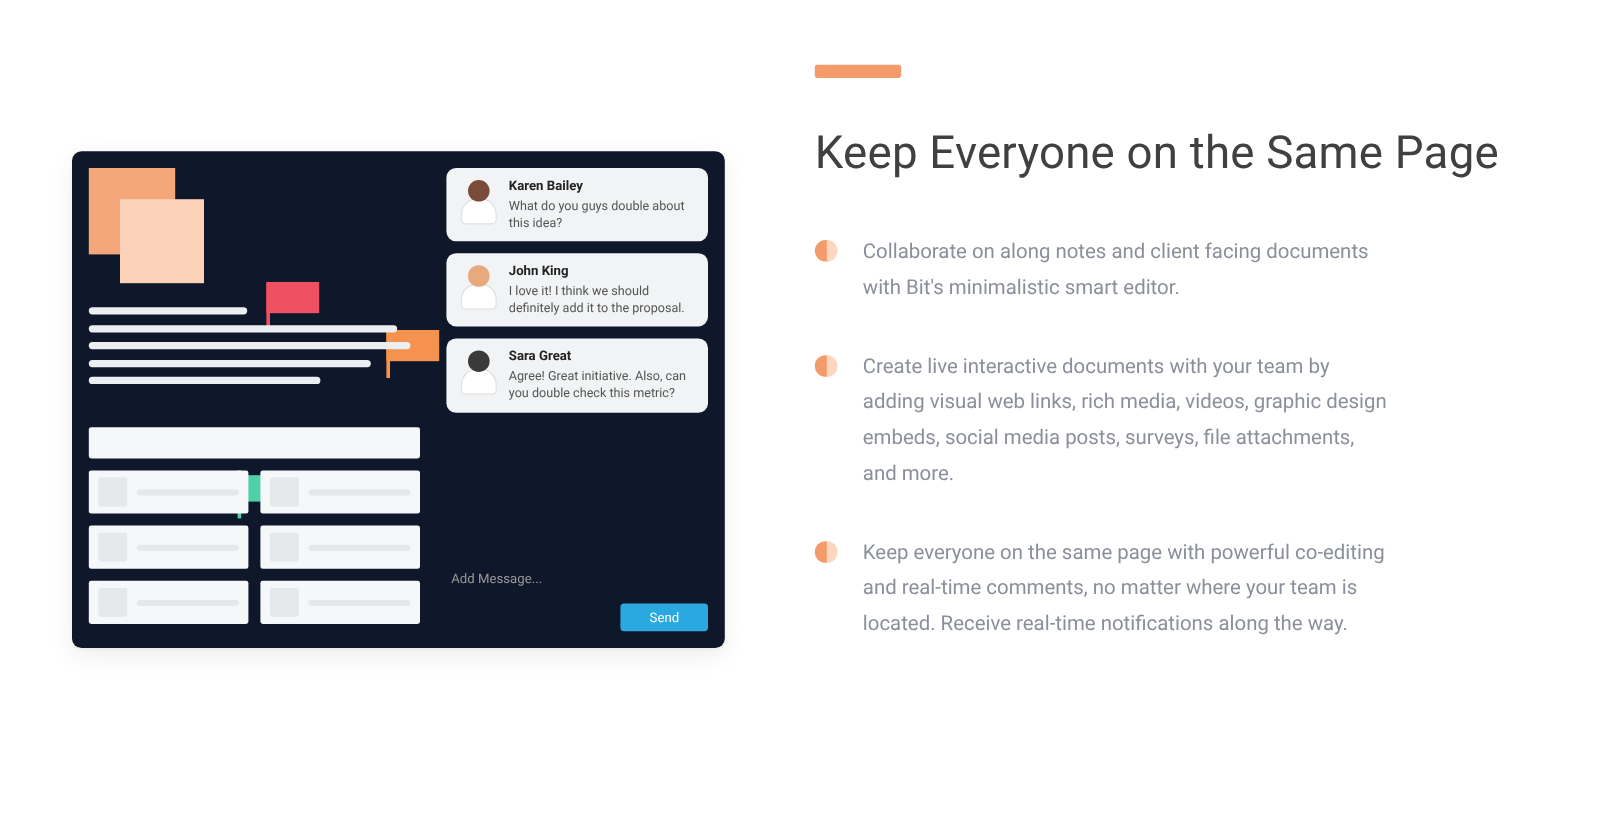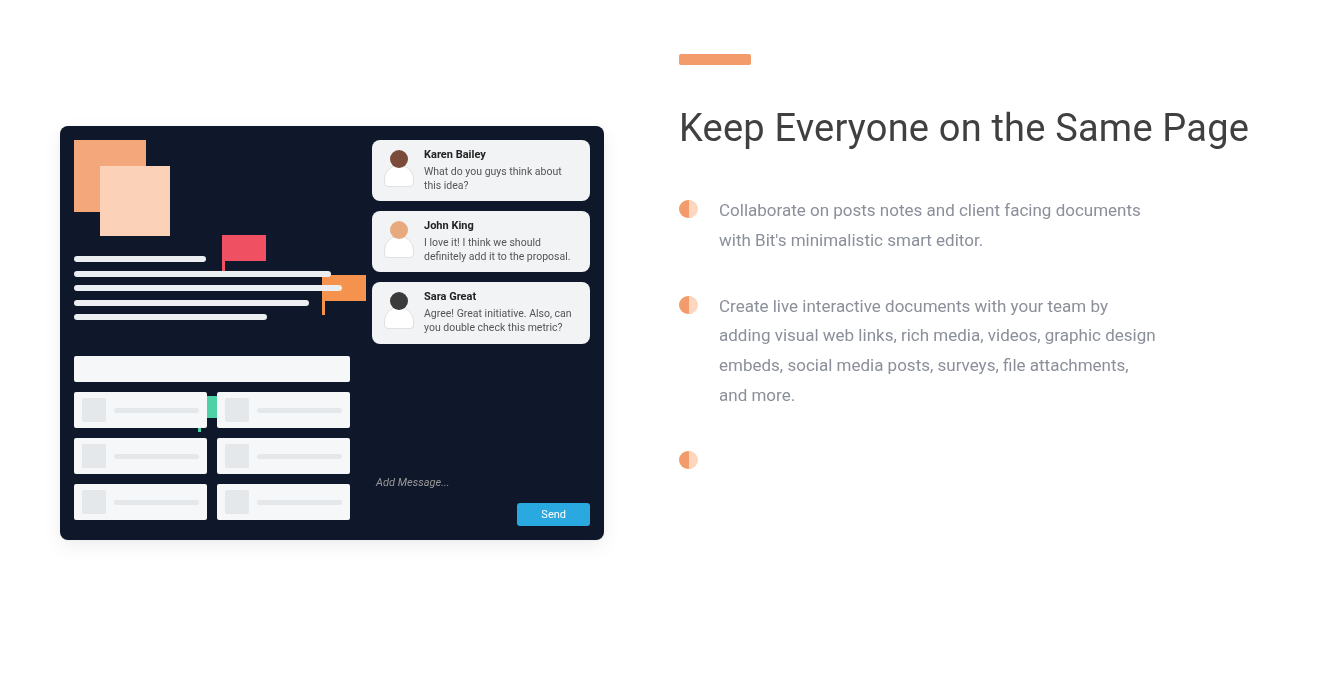--- a/index.html
+++ b/index.html
@@ -65,21 +65,21 @@
   .avatar-head { width: 18px; height: 18px; border-radius: 50%; position: absolute; top: 2px; left: 8px; }
   .avatar-body { width: 30px; height: 22px; border-radius: 14px 14px 4px 4px; position: absolute; top: 17px; left: 2px; background: #fff; border:1px solid #e0e0e0;}
   .msg .txt { font-size: 10.5px; line-height: 1.35; color: #555; }
   .msg .name { font-weight: 700; color: #222; font-size: 11px; margin-bottom: 2px; }
 
   .head-1 { background: #7a4b3a; }
   .head-2 { background: #e9a97e; }
   .head-3 { background: #3a3a3a; }
 
   .chat-input { margin-top: auto; }
-  .chat-input .inp { font-size: 11px; color: #999; padding: 6px 4px; font-style: italic; }
+  .chat-input .inp { font-size: 11px; color: #999; padding: 6px 4px; }
   .chat-send {
     float: right; margin-top: 8px;
     background: #2aa9e0; color: #fff;
     font-size: 11px; padding: 5px 24px;
     border-radius: 3px;
   }
 
   
   .content { flex: 1; padding-top: 14px; }
   .accent-bar { width: 72px; height: 11px; background: #f49b6b; border-radius: 2px; margin-bottom: 36px; }
@@ -139,21 +139,21 @@
     </div>
 
     <div class="chat-col">
       <div class="msg">
         <div class="avatar-wrap">
             <div class="avatar-body"></div>
             <div class="avatar-head head-1"></div>
           </div>
         <div class="txt">
           <div class="name">Karen Bailey</div>
-          <div>What do you guys think about this idea?</div>
+          <div>What do you guys double about this idea?</div>
         </div>
       </div>
       <div class="msg">
         <div class="avatar-wrap">
             <div class="avatar-body"></div>
             <div class="avatar-head head-2"></div>
           </div>
         <div class="txt">
           <div class="name">John King</div>
           <div>I love it! I think we should definitely add it to the proposal.</div>
@@ -176,24 +176,25 @@
       </div>
     </div>
   </div>
 
   <div class="content">
     <div class="accent-bar"></div>
     <h2 class="title">Keep Everyone on the Same Page</h2>
     <ul class="benefits">
       <li>
         <span class="dot"></span>
-        <span class="benefit-text">Collaborate on posts notes and client facing documents with Bit's minimalistic smart editor.</span>
+        <span class="benefit-text">Collaborate on along notes and client facing documents with Bit's minimalistic smart editor.</span>
       </li>
       <li>
         <span class="dot"></span>
         <span class="benefit-text">Create live interactive documents with your team by adding visual web links, rich media, videos, graphic design embeds, social media posts, surveys, file attachments, and more.</span>
       </li>
       <li>
         <span class="dot"></span>
+        <span class="benefit-text">Keep everyone on the same page with powerful co-editing and real-time comments, no matter where your team is located. Receive real-time notifications along the way.</span>
       </li>
     </ul>
   </div>
 </div>
 
 </body></html>

